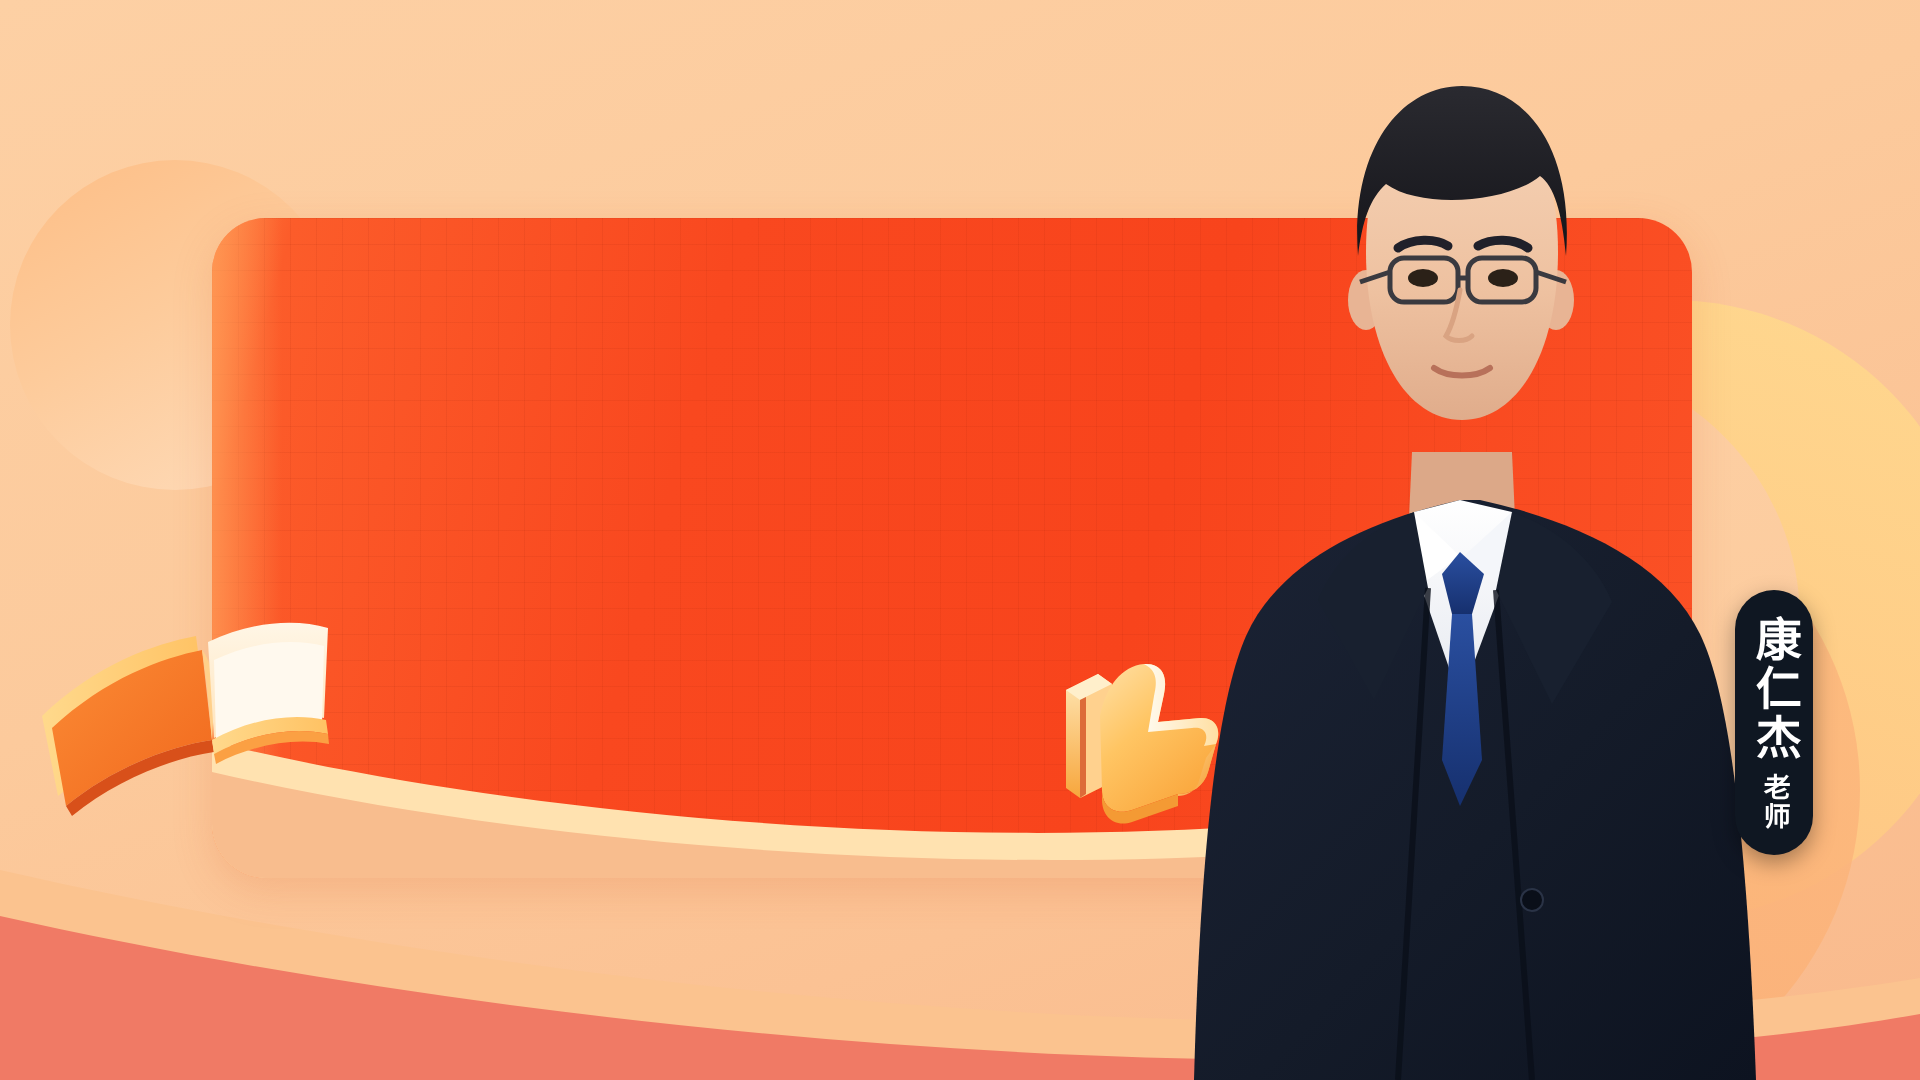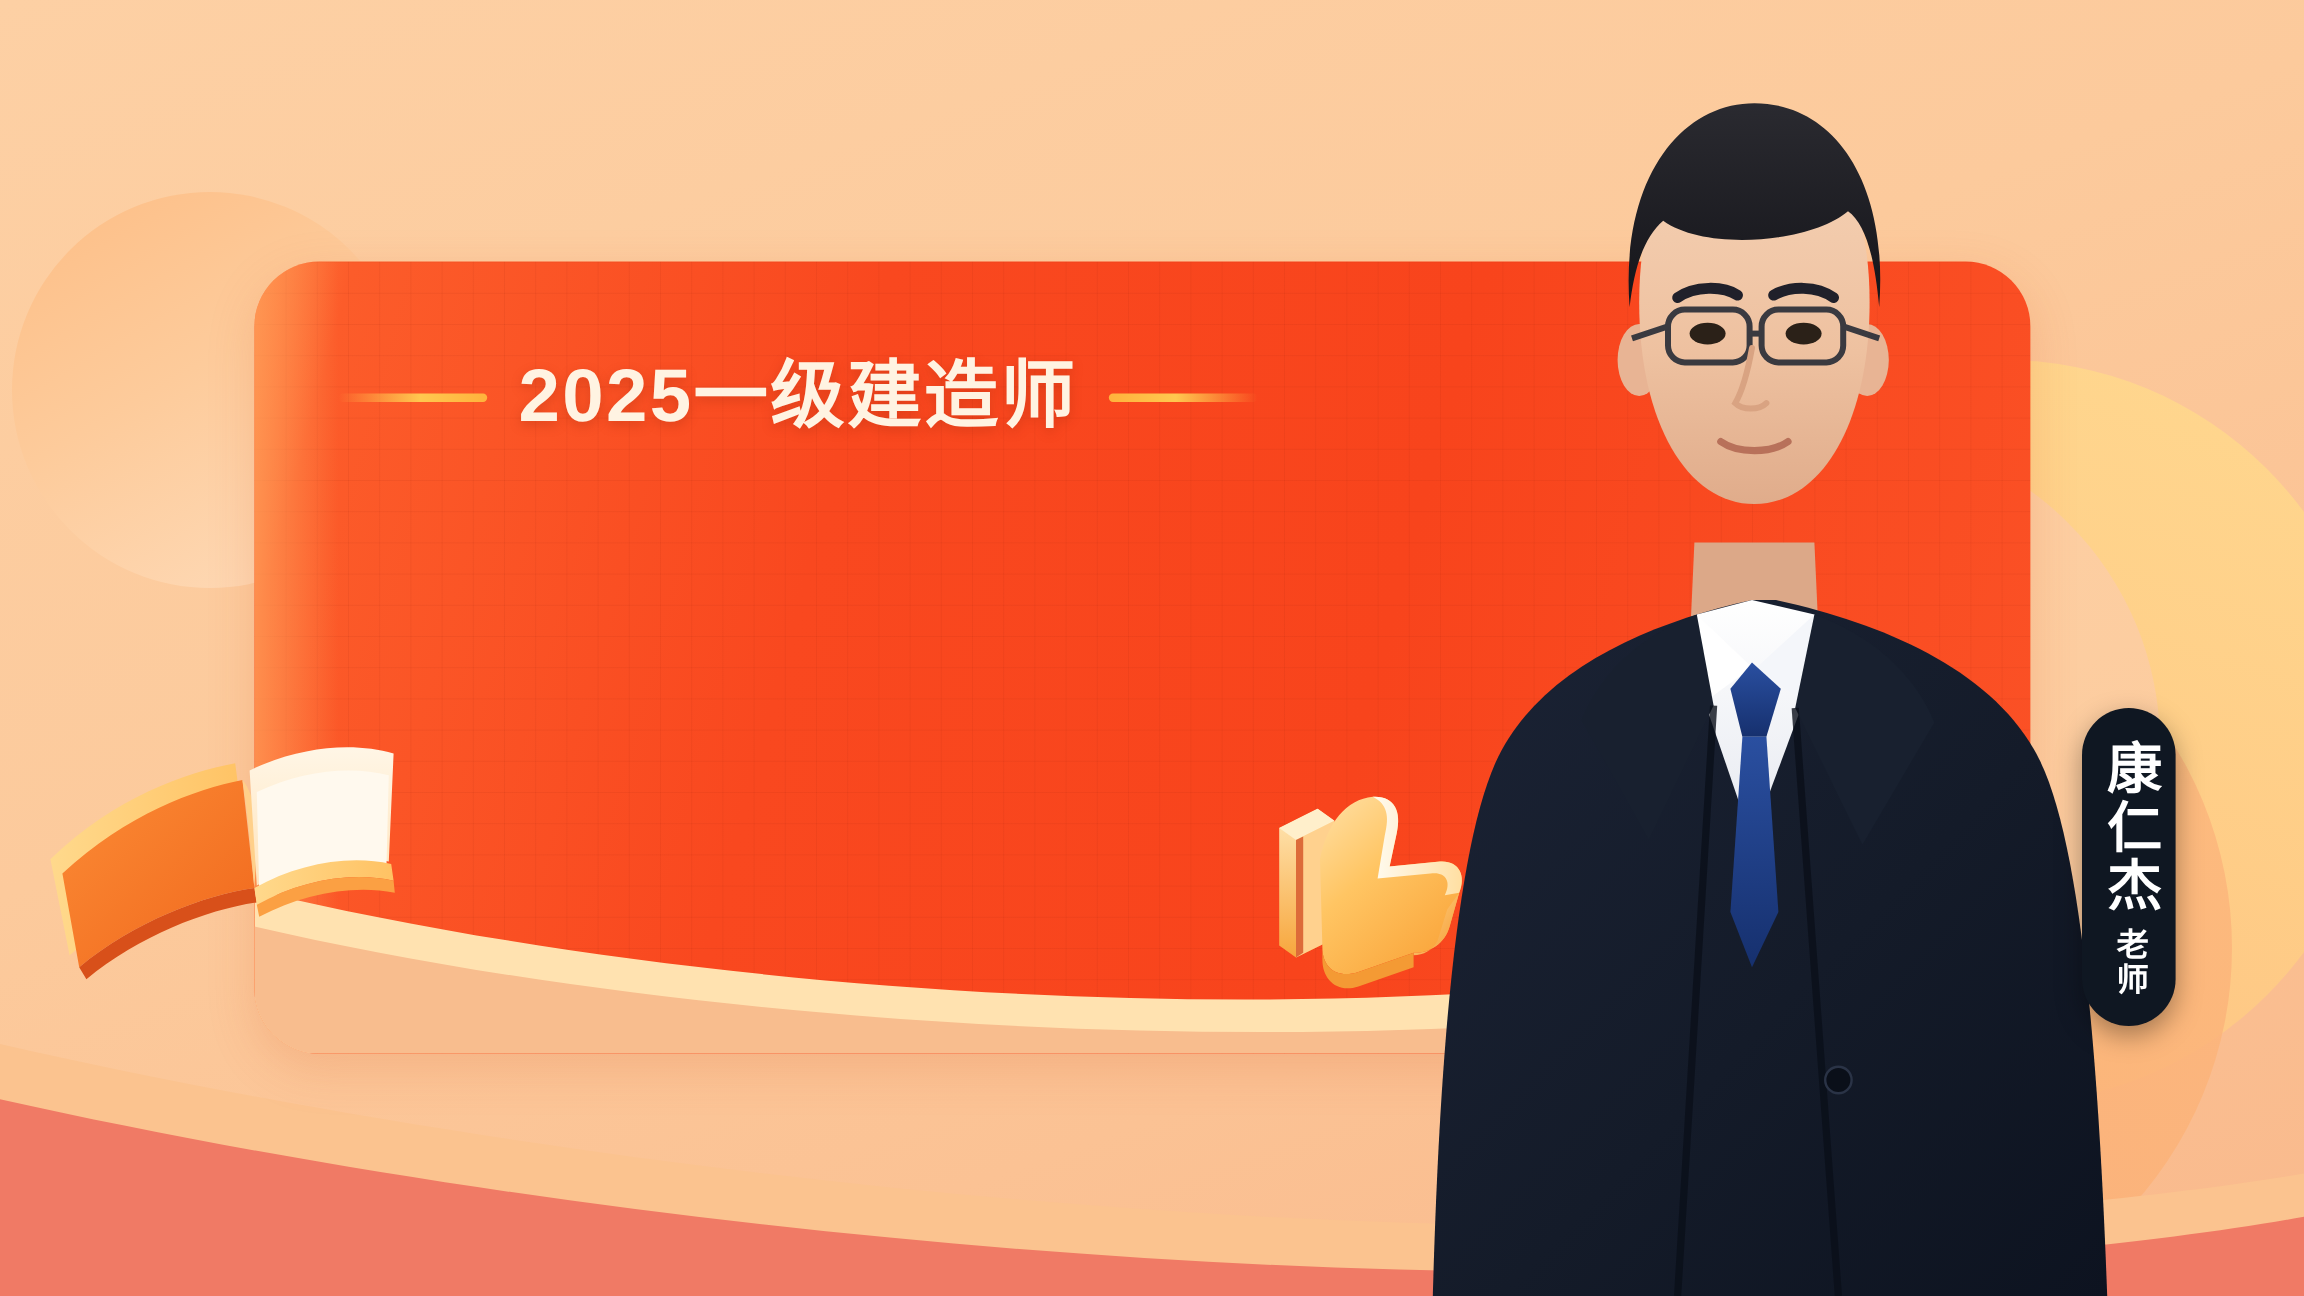--- a/index.html
+++ b/index.html
@@ -231,25 +231,20 @@
     <div class="card-glow-left"></div>
 
     <svg class="card-waves" viewBox="0 0 1480 210" preserveAspectRatio="none">
       <path d="M0,74 C320,150 760,188 1140,150 C1290,134 1400,108 1480,78 L1480,210 L0,210 Z" fill="#FFE2B0"></path>
       <path d="M0,104 C320,178 760,212 1140,180 C1290,166 1400,142 1480,114 L1480,210 L0,210 Z" fill="#F8BD8E"></path>
     </svg>
   </div>
 
   <div class="text-block">
 
-    <div class="eyebrow-row">
-      <span class="rule left"></span>
-      <span class="eyebrow">2025一级建造师</span>
-      <span class="rule right"></span>
-    </div>
 
 
   </div>
 
   <svg class="book" viewBox="0 0 300 230">
     <defs>
       <linearGradient id="bkCover" x1="0" y1="0" x2="1" y2="1">
         <stop offset="0%" stop-color="#FB8B35"></stop>
         <stop offset="100%" stop-color="#F1681D"></stop>
       </linearGradient>

